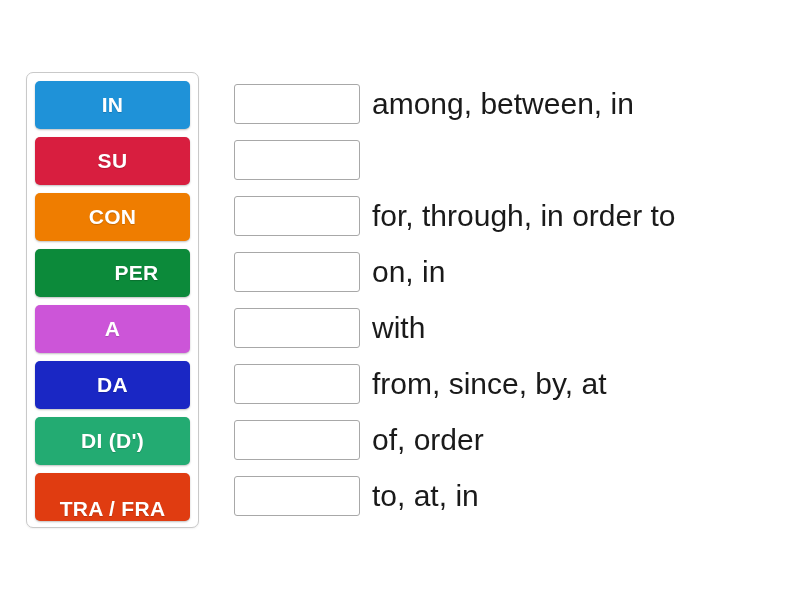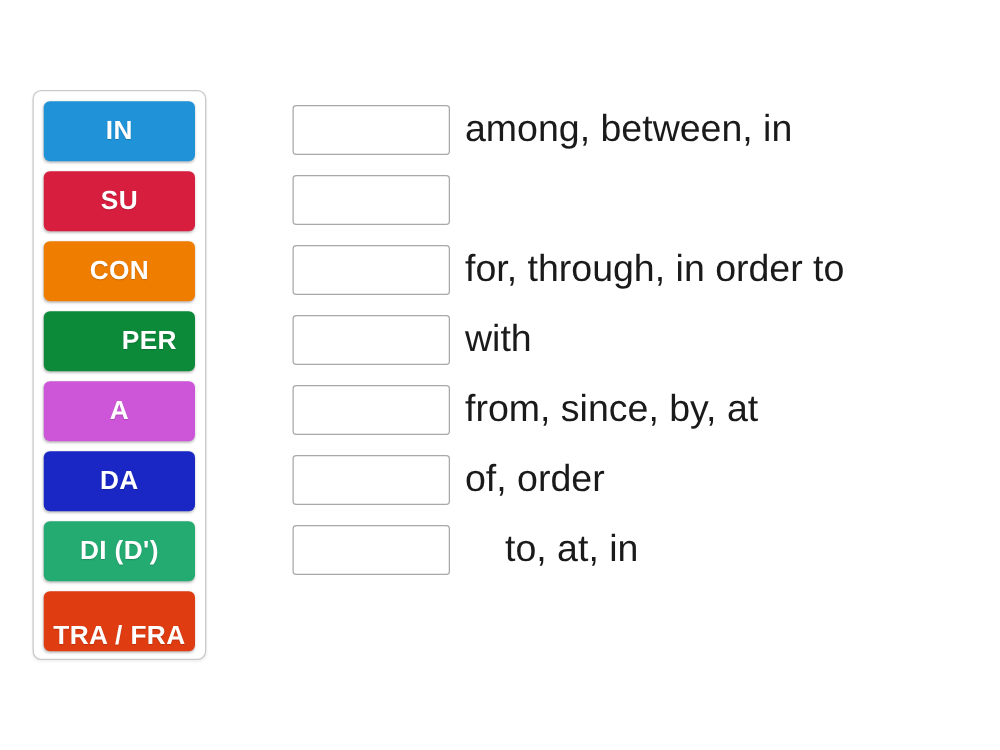--- a/index.html
+++ b/index.html
@@ -21,21 +21,21 @@
     left: 0; top: 0;
     width: 800px;
     height: 600px;
   }
 
   
   #tile-tray {
     position: absolute;
     left: 26px;
     top: 72px;
-    width: 139px;
+    width: 173px;
     height: 456px;
     box-sizing: border-box;
     background: #ffffff;
     border: 1px solid #c9c9c9;
     border-radius: 7px;
     padding: 8px;
     box-shadow: 0 1px 2px rgba(0,0,0,0.06);
   }
 
   .tile {
@@ -65,21 +65,21 @@
     top: 84px;
   }
 
   .pair-row {
     height: 40px;
     margin-bottom: 16px;
     display: flex;
     align-items: center;
     padding-left: 29px;
   }
-  .pair-row:last-child { margin-bottom: 0; gap: 32px; }
+  .pair-row:last-child { margin-bottom: 0; }
 
   .dropzone {
     width: 126px;
     height: 40px;
     box-sizing: border-box;
     background: #ffffff;
     border: 1px solid #a8a8a8;
     border-radius: 3px;
     flex: 0 0 auto;
   }
@@ -132,20 +132,24 @@
     </div>
     <div class="pair-row">
       <div class="dropzone" style="border-color: rgb(168, 168, 168);"></div>
     </div>
     <div class="pair-row">
       <div class="dropzone" style="border-color: rgb(168, 168, 168);"></div>
       <div class="definition">for, through, in order to</div>
     </div>
     <div class="pair-row">
       <div class="dropzone" style="border-color: rgb(168, 168, 168);"></div>
+      <div class="definition">on, in</div>
+    </div>
+    <div class="pair-row">
+      <div class="dropzone" style="border-color: rgb(168, 168, 168);"></div>
       <div class="definition">with</div>
     </div>
     <div class="pair-row">
       <div class="dropzone" style="border-color: rgb(168, 168, 168);"></div>
       <div class="definition">from, since, by, at</div>
     </div>
     <div class="pair-row">
       <div class="dropzone" style="border-color: rgb(168, 168, 168);"></div>
       <div class="definition">of, order</div>
     </div>

